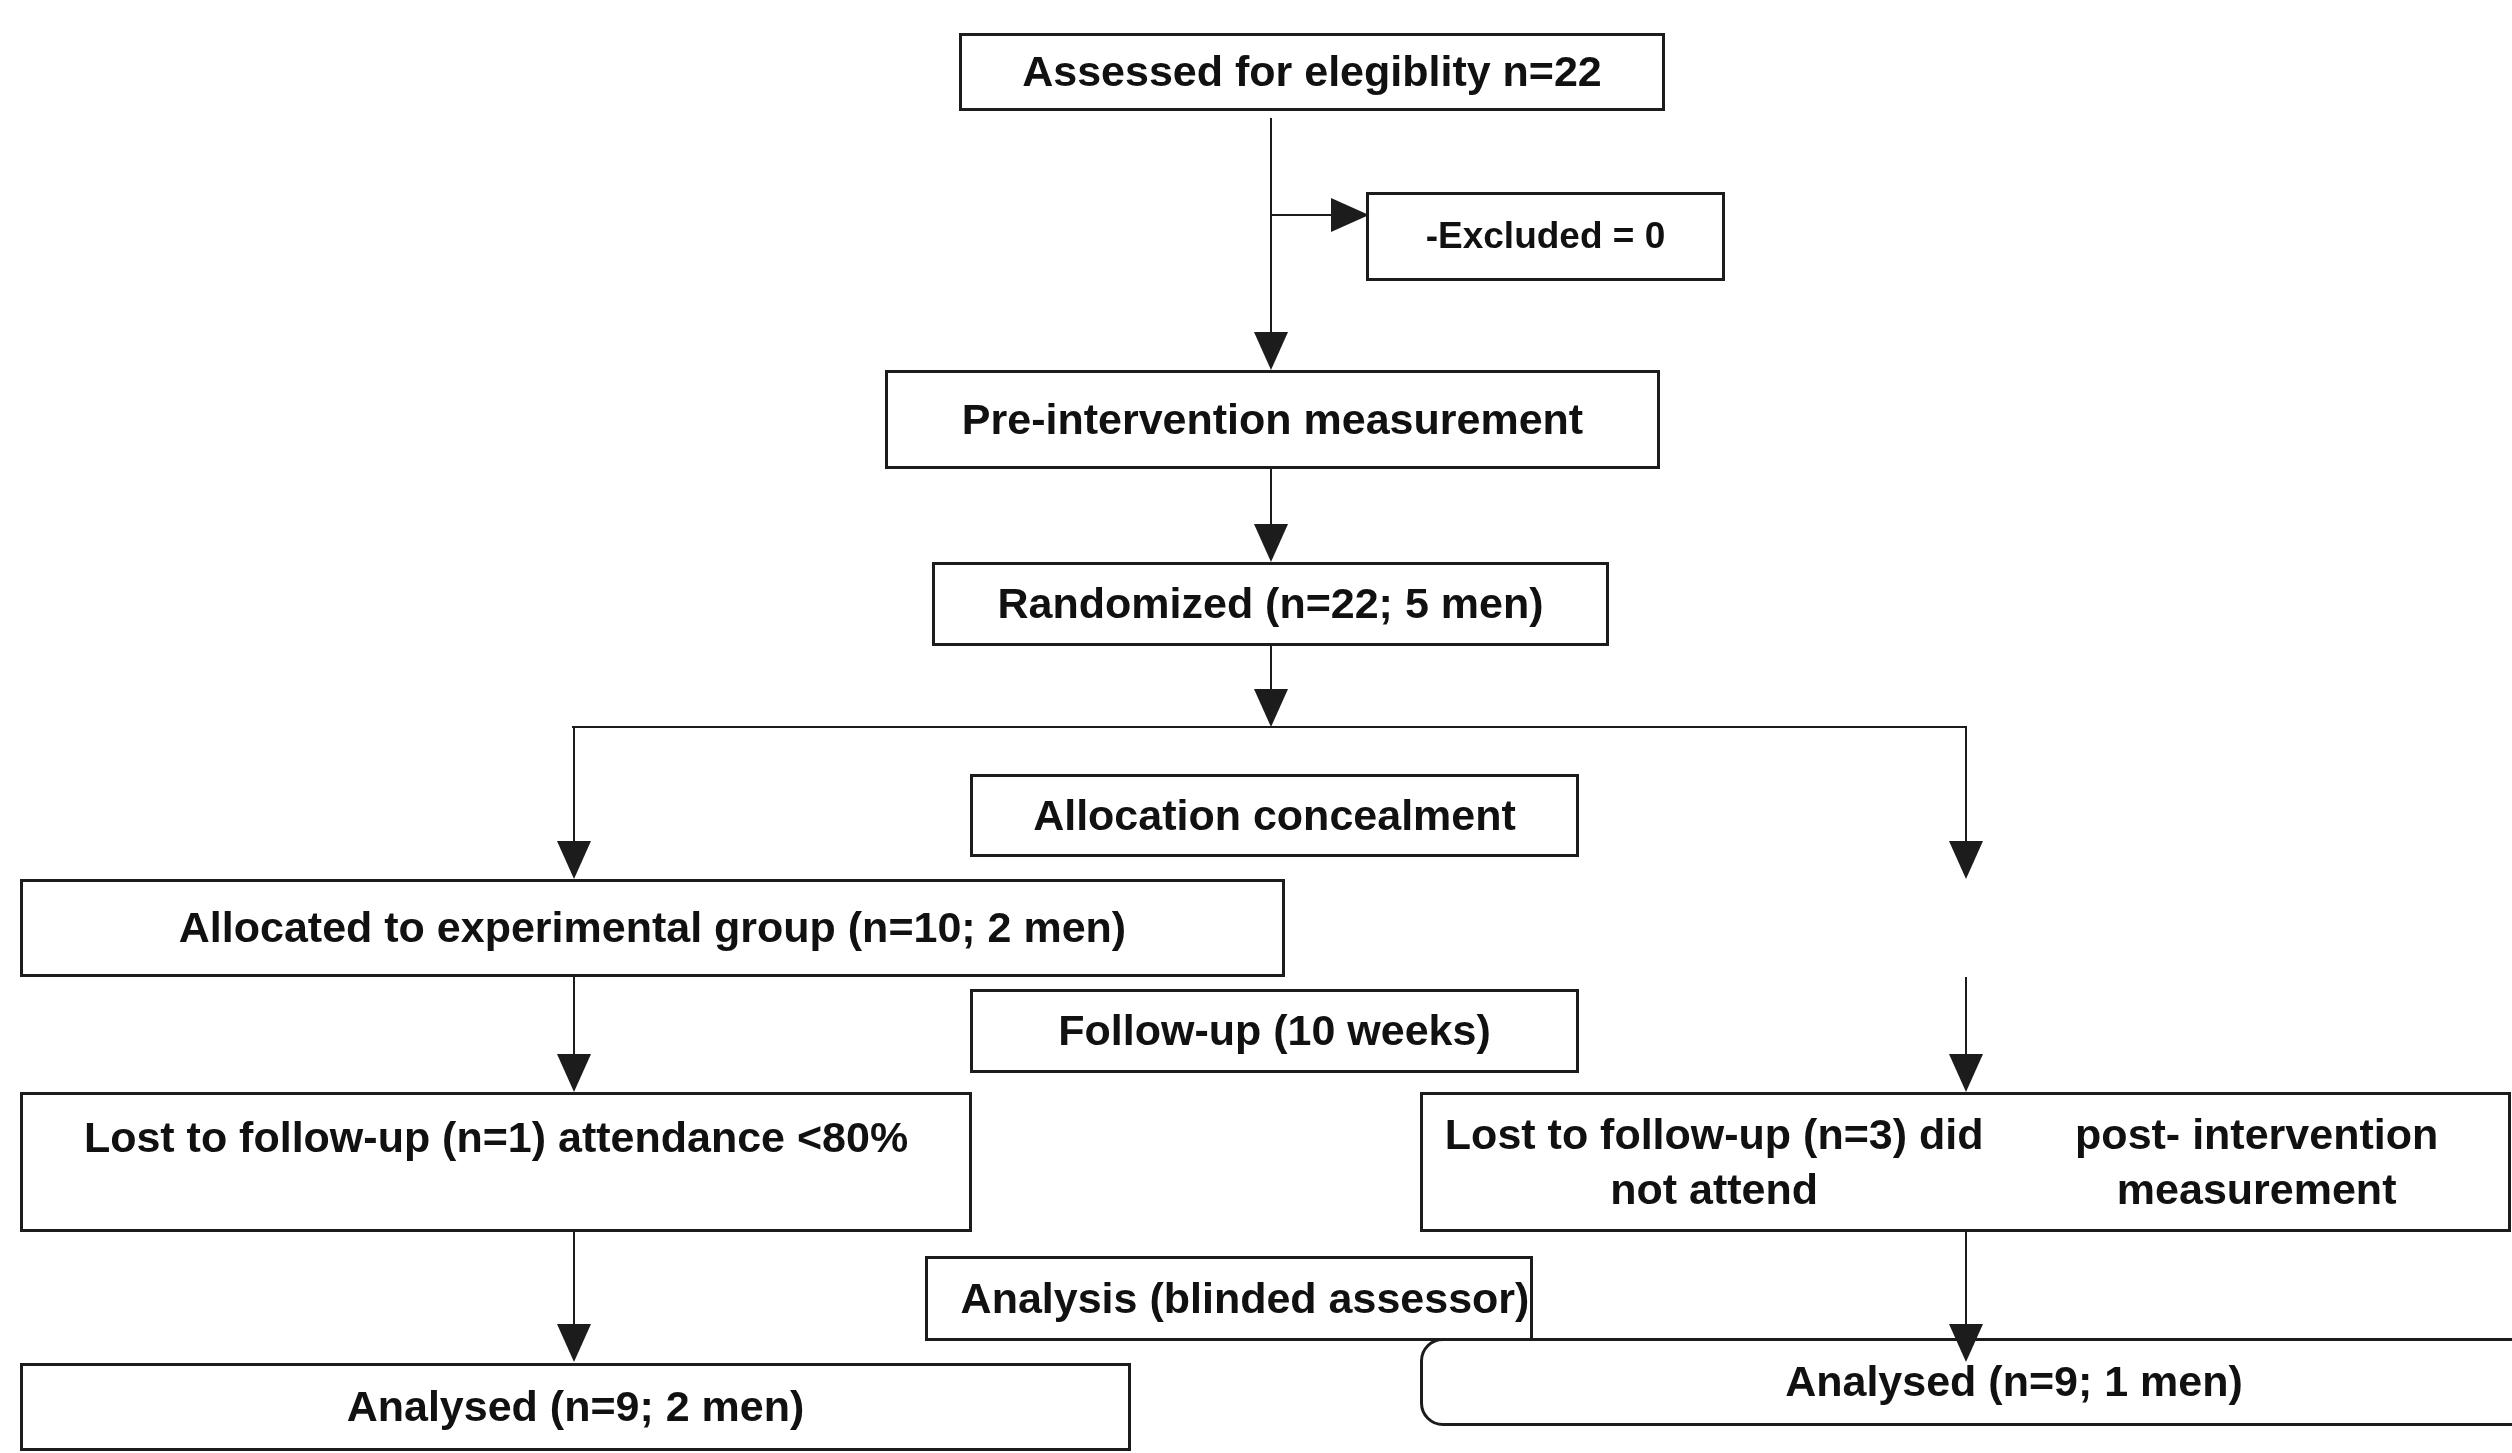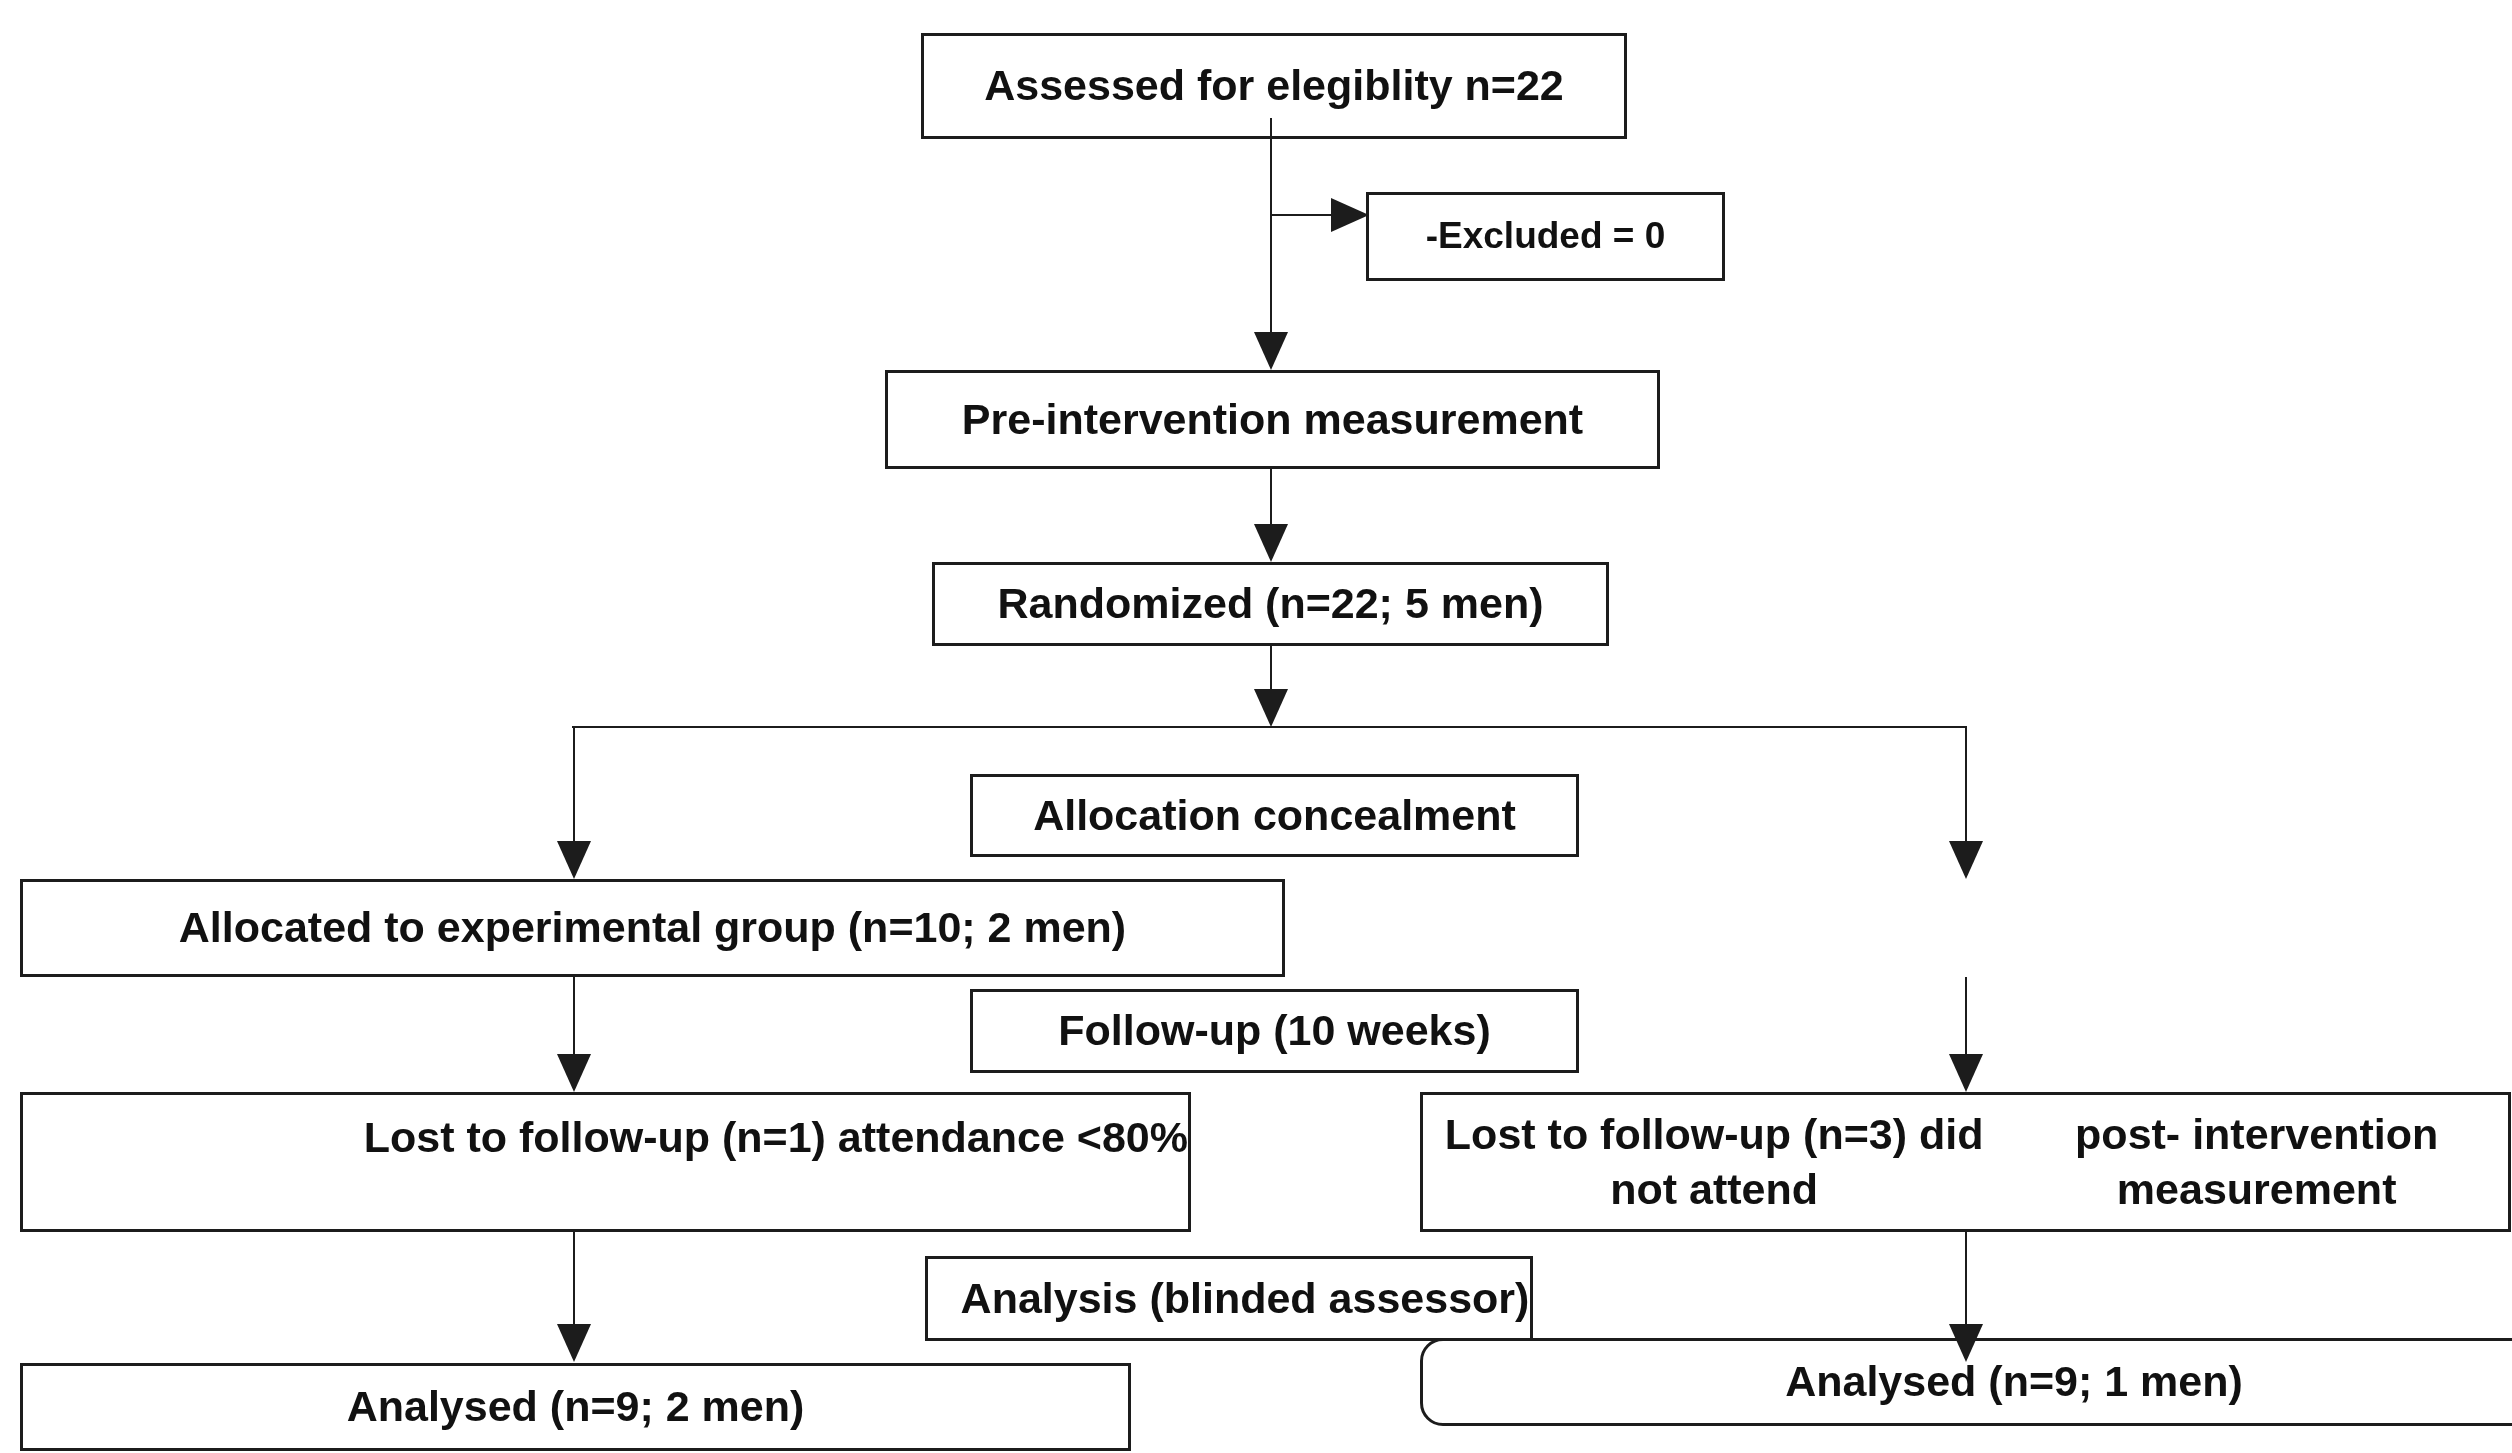--- a/index.html
+++ b/index.html
@@ -58,21 +58,21 @@
     border-top: 17.5px solid transparent;
     border-bottom: 17.5px solid transparent;
     border-left: 38px solid #1c1c1c;
   }
 </style>
 </head>
 <body>
 
 <div class="canvas">
 
-  <div class="box" style="left:921px; top:33px; width:706px; height:106px;">
+  <div class="box" style="left:959px; top:33px; width:706px; height:78px;">
     <span>Assessed for elegiblity n=22</span>
   </div>
 
   <div class="box small-text" style="left:1366px; top:172px; width:359px; height:89px;margin-top:20px;">
     <span>-Excluded = 0</span>
   </div>
 
   <div class="box" style="left:885px; top:370px; width:775px; height:99px;">
     <span>Pre-intervention measurement</span>
   </div>
@@ -87,21 +87,21 @@
 
   <div class="box" style="left:20px; top:879px; width:1265px; height:98px;">
     <span>Allocated to experimental group (n=10; 2 men)</span>
   </div>
 
 
   <div class="box" style="left:970px; top:989px; width:609px; height:84px;">
     <span>Follow-up (10 weeks)</span>
   </div>
 
-  <div class="box top-align" style="left:20px; top:1092px; width:1171px; height:140px;justify-content:flex-end;">
+  <div class="box top-align" style="left:20px; top:1092px; width:952px; height:140px;">
     <span>Lost to follow-up (n=1) attendance &lt;80%</span>
   </div>
 
   <div class="box two-line" style="left:1420px; top:1092px; width:1091px; height:140px;">
     <span>Lost to follow-up (n=3) did not attend</span>
     <span>post- intervention measurement</span>
   </div>
 
   <div class="box" style="left:925px; top:1256px; width:608px; height:85px;padding-left:32px;">
     <span>Analysis (blinded assessor)</span>

